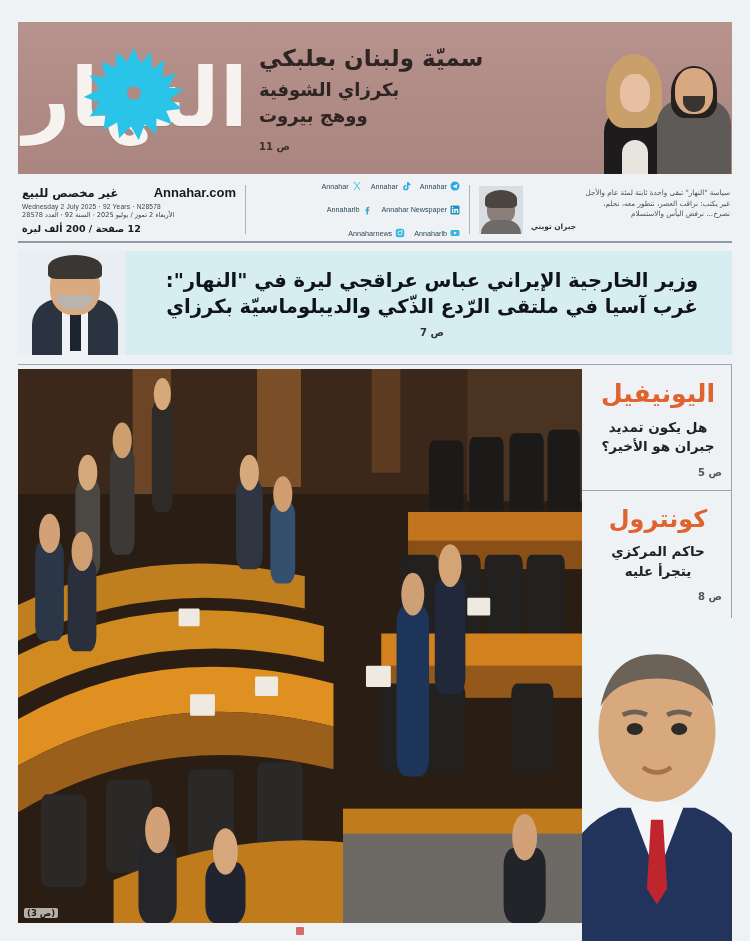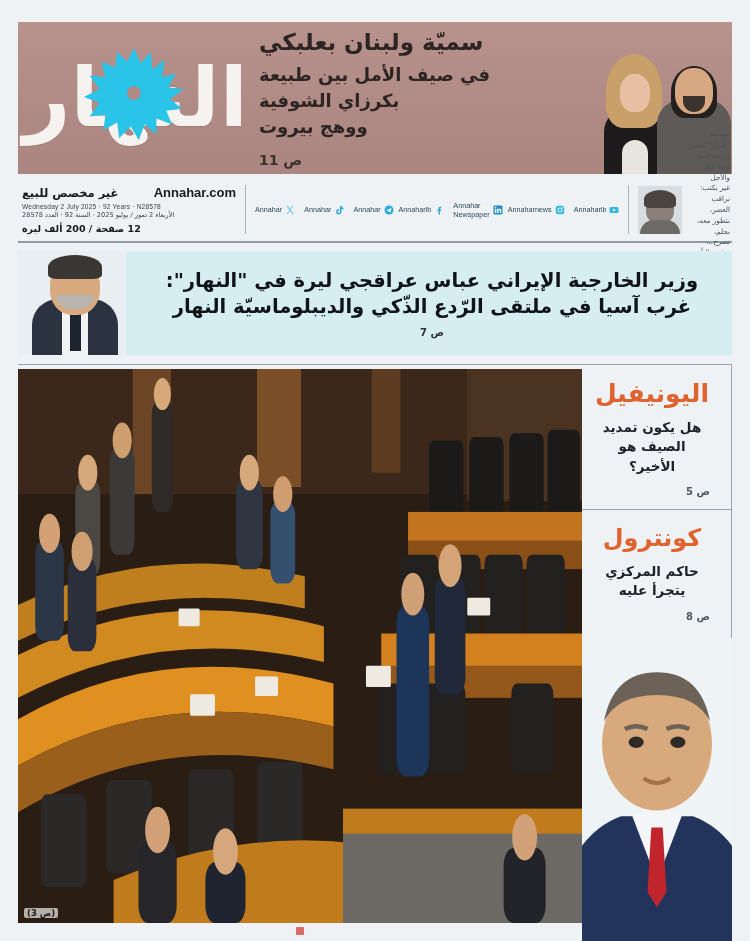--- a/index.html
+++ b/index.html
@@ -48,21 +48,21 @@
   .ad-copy {
     flex: 1 1 auto;
     display: flex; flex-direction: column;
     align-items: flex-end; justify-content: center;
     padding: 8px 12px 8px 6px;
     text-align: right; direction: rtl;
     color: #2d2523;
   }
   .ad-l1 { font-size: 23px; font-weight: 700; line-height: 1.25; margin-bottom: 5px; }
   .ad-l2 { font-size: 18px; font-weight: 700; line-height: 1.45; }
-  .ad-page { font-size: 14px; font-weight: 700; margin-top: 12px; color: #3a302d; }
+  .ad-page { font-size: 10px; font-weight: 700; margin-top: 12px; color: #3a302d; }
   .ad-photo {
     flex: 0 0 130px; position: relative; overflow: hidden;
   }
   .ph-person { position: absolute; bottom: 0; }
   .ph-w {
     left: 2px; width: 62px; height: 120px;
   }
   .ph-m { left: 55px; width: 74px; height: 136px; }
   .ph-head { position: absolute; border-radius: 46% 46% 42% 42%; }
   .ph-hair { position: absolute; border-radius: 50% 50% 30% 30%; }
@@ -87,21 +87,21 @@
   }
   .mast-row1 { display: flex; flex-direction: row; align-items: baseline; gap: 14px; width: 100%; justify-content: space-between; }
   .notforsale { font-size: 11.5px; font-weight: 700; color: #1a1a1a; }
   .annahar-com { font-size: 13px; font-weight: 700; color: #1a1a1a; direction: ltr; font-family: "Liberation Sans", sans-serif; }
   .date-en { font-size: 6.6px; color: #3c4349; direction: ltr; text-align: left; width: 100%; letter-spacing:.2px; margin-top: 3px; font-family: "Liberation Sans", sans-serif;}
   .date-ar { font-size: 6.6px; color: #3c4349; width: 100%; text-align: left; margin-top: 1px; }
   .price { font-size: 9.5px; font-weight: 700; color: #16181a; margin-top: 4px; }
 
   .col-social {
     flex: 0 0 205px;
-    display: flex; flex-direction: row; justify-content: flex-end;
+    display: flex; flex-direction: column; justify-content: space-between;
     gap: 5px; direction: ltr;
   }
   .soc-row { display: flex; flex-direction: row; align-items: center; justify-content: flex-end; gap: 9px; }
   .soc-item { display: flex; flex-direction: row; align-items: center; gap: 3px; }
   .soc-label { font-size: 7.2px; color: #2d4a58; font-family: "Liberation Sans", sans-serif; }
   .soc-ic { width: 10px; height: 10px; display:inline-block; flex:0 0 10px;}
 
   .col-quote {
     flex: 1 1 auto;
     display: flex; flex-direction: row-reverse; align-items: center;
@@ -162,21 +162,21 @@
   }
   .photo-caption {
     direction: rtl; text-align: center;
     font-size: 6.6px; color: #3d454b;
     padding: 4px 8px 6px 8px; line-height: 1.4;
     display: flex; flex-direction: row-reverse; align-items: center; justify-content: center; gap: 5px;
   }
   .cap-badge { width: 8px; height: 8px; background: #d96a6a; flex: 0 0 8px; border-radius: 1px; }
 
   .side-block {
-    padding: 14px 22px 12px 12px;
+    padding: 14px 10px 12px 12px;
     text-align: center; direction: rtl;
   }
   .side-block.b1 { border-bottom: 1px solid #9aa5ad; }
   .sb-title { font-size: 25px; font-weight: 700; color: #e0622e; line-height: 1.18; }
   .sb-title.two { font-size: 24px; }
   .sb-sub { font-size: 13.5px; font-weight: 700; color: #1c2227; line-height: 1.45; margin-top: 9px; }
   .sb-page { font-size: 10px; color: #4d565c; margin-top: 10px; font-weight: 700; text-align: right; }
   .side-portrait {
     flex: 1 1 auto; position: relative; overflow: hidden; margin-top: 4px;
     min-height: 120px;
@@ -196,21 +196,20 @@
         <div class="logo-text">النهار</div>
         <svg class="logo-bird" viewBox="0 0 110 106">
           <path d="M55 4 L62 20 L72 8 L74 26 L86 16 L84 34 L98 30 L90 44 L106 46 L92 56 L104 66 L88 68 L94 82 L78 76 L78 92 L66 82 L60 98 L52 84 L40 96 L38 80 L24 88 L26 72 L10 74 L20 60 L4 54 L20 46 L10 32 L26 34 L22 18 L36 24 L38 8 L48 18 Z" fill="#29c4e8"></path>
           <circle cx="55" cy="50" r="7" fill="#b08a84"></circle>
         </svg>
       </div>
     </div>
 
     <div class="ad-copy">
       <div class="ad-l1">سميّة ولبنان بعلبكي</div>
-      <div class="ad-l2">في صيف الأمل بين طبيعة</div>
       <div class="ad-l2">بكرزاي الشوفية</div>
       <div class="ad-l2">ووهج بيروت</div>
       <div class="ad-page">ص 11</div>
     </div>
 
     <div class="ad-photo">
 
       <div class="ph-person ph-w">
         <div class="ph-body" style="left:0;width:62px;height:66px;background:#1d1b1c;"></div>
         <div class="ph-body" style="left:18px;bottom:0;width:26px;height:34px;background:#e8e4de;border-radius:14px 14px 0 0;"></div>
@@ -322,21 +321,21 @@
       <div class="pf" style="left:0;top:0;width:108px;height:104px;background:#e8eef1;"></div>
       <div class="pf" style="left:14px;top:48px;width:86px;height:56px;background:#2b3340;border-radius:26px 26px 0 0;"></div>
       <div class="pf" style="left:44px;top:52px;width:26px;height:52px;background:#f1f2f4;"></div>
       <div class="pf" style="left:52px;top:52px;width:11px;height:48px;background:#1d2430;"></div>
       <div class="pf" style="left:32px;top:8px;width:50px;height:56px;background:#d9a97f;border-radius:46% 46% 44% 44%;"></div>
       <div class="pf" style="left:30px;top:4px;width:54px;height:24px;background:#3a3633;border-radius:50% 50% 18% 18%;"></div>
       <div class="pf" style="left:38px;top:44px;width:38px;height:14px;background:#b9b4ae;border-radius:0 0 16px 16px;"></div>
     </div>
     <div class="tb-text">
       <div class="tb-l1">وزير الخارجية الإيراني عباس عراقجي ليرة في "النهار":</div>
-      <div class="tb-l2">غرب آسيا في ملتقى الرّدع الذّكي والديبلوماسيّة النهار</div>
+      <div class="tb-l2">غرب آسيا في ملتقى الرّدع الذّكي والديبلوماسيّة بكرزاي</div>
       <div class="tb-page">ص 7</div>
     </div>
   </div>
 
   <div class="main-area">
 
     <div class="right-col">
 
       <div class="photo-main">
         <svg viewBox="0 0 590 310" preserveAspectRatio="none" style="position:absolute;inset:0;width:100%;height:100%;">
@@ -426,21 +425,21 @@
         <span class="cap-badge"></span>
       </div>
     </div>
 
     <div class="left-col">
       <div class="col-sep"></div>
 
       <div class="side-block b1">
         <div class="sb-title">اليونيفيل</div>
         <div class="sb-sub">هل يكون تمديد</div>
-        <div class="sb-sub" style="margin-top:0">الصيف هو الأخير؟</div>
+        <div class="sb-sub" style="margin-top:0">جبران هو الأخير؟</div>
         <div class="sb-page">ص 5</div>
       </div>
 
       <div class="side-block">
         <div class="sb-title two">كونترول</div>
         <div class="sb-sub">حاكم المركزي</div>
         <div class="sb-sub" style="margin-top:0">يتجرأ عليه</div>
         <div class="sb-page">ص 8</div>
       </div>
 

